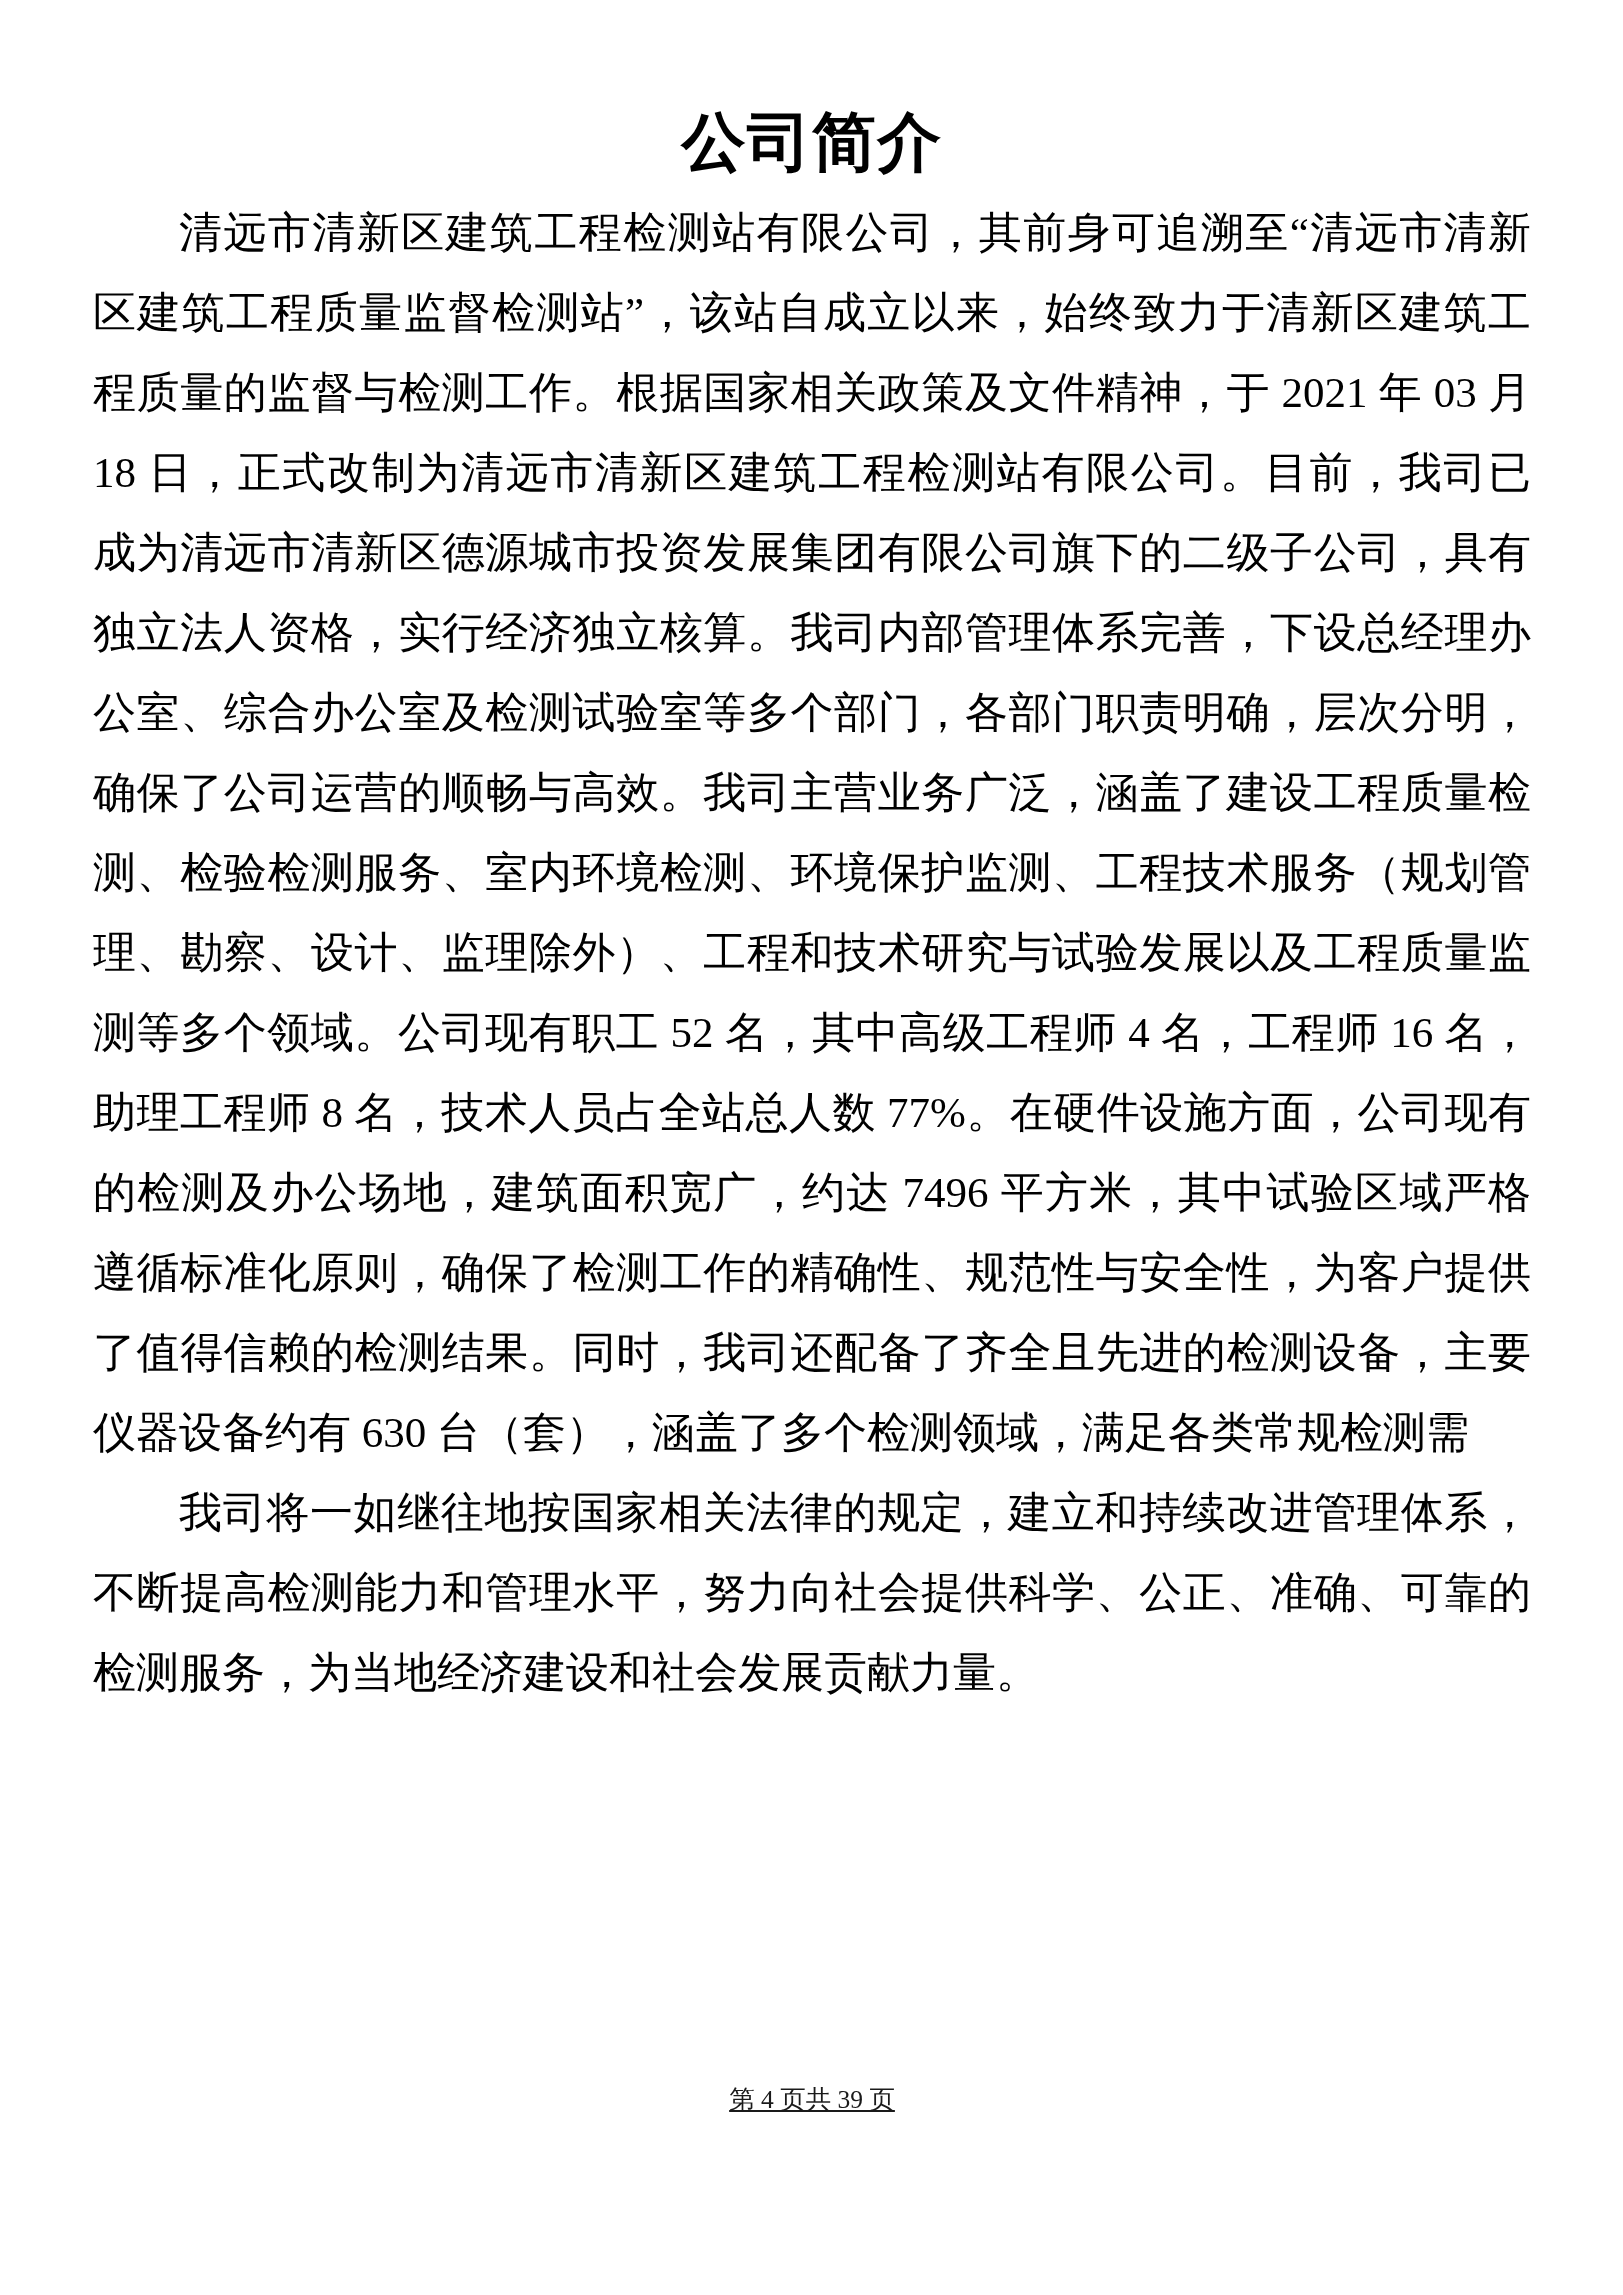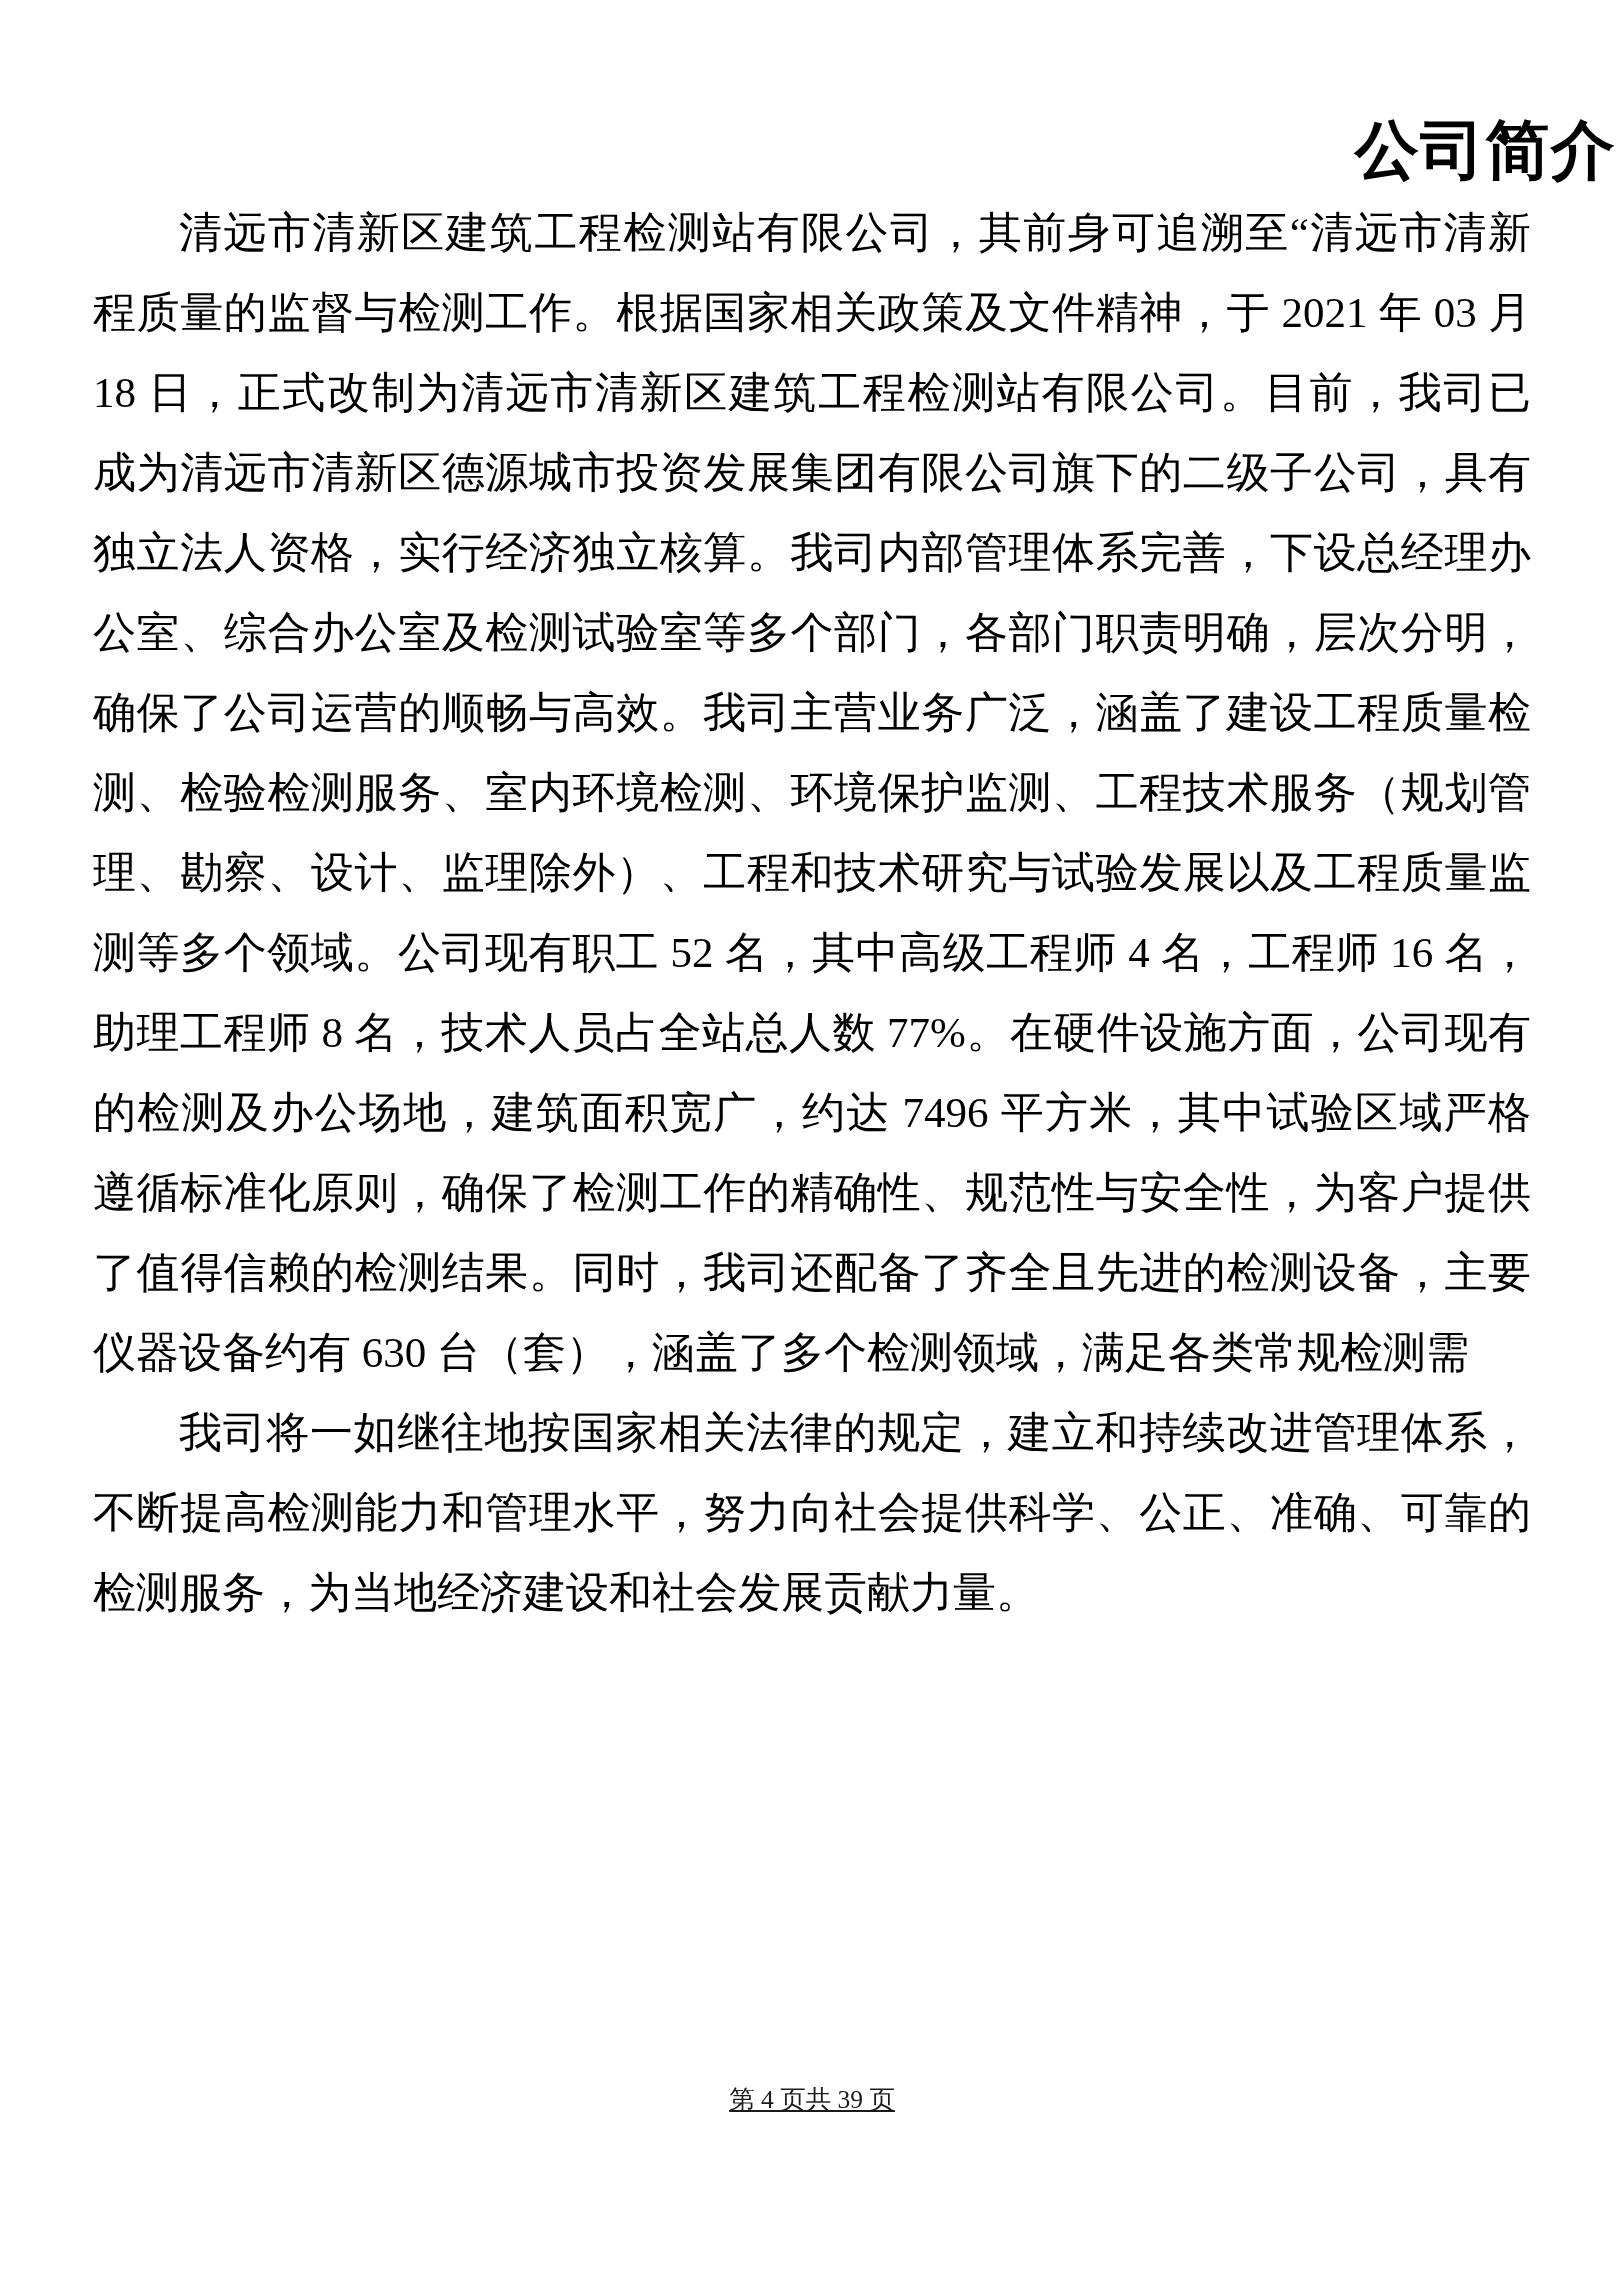--- a/index.html
+++ b/index.html
@@ -16,22 +16,22 @@
     font-family: "Liberation Serif", "DejaVu Serif", serif;
     overflow: hidden;
   }
   .title {
     position: absolute;
     top: 90px;
     left: 0;
     right: 0;
     height: 105px;
     line-height: 105px;
-    margin: 8px;
-    text-align: right;
+    margin: 0;
+    text-align: center;
     font-size: 64px;
     font-weight: 700;
     letter-spacing: 1.3px;
   }
   .body-text {
     position: absolute;
     top: 193px;
     left: 93px;
     width: 1438px;
   }
@@ -78,20 +78,21 @@
   }
 </style>
 </head>
 <body>
 
 <div class="page">
   <h1 class="title">公司简介</h1>
 
   <div class="body-text" id="body-container">
       <div class="line para-first">清远市清新区建筑工程检测站有限公司，其前身可追溯至“清远市清新</div>
+      <div class="line">区建筑工程质量监督检测站”，该站自成立以来，始终致力于清新区建筑工</div>
       <div class="line">程质量的监督与检测工作。根据国家相关政策及文件精神，于 2021 年 03 月</div>
       <div class="line">18 日，正式改制为清远市清新区建筑工程检测站有限公司。目前，我司已</div>
       <div class="line">成为清远市清新区德源城市投资发展集团有限公司旗下的二级子公司，具有</div>
       <div class="line">独立法人资格，实行经济独立核算。我司内部管理体系完善，下设总经理办</div>
       <div class="line">公室、综合办公室及检测试验室等多个部门，各部门职责明确，层次分明，</div>
       <div class="line">确保了公司运营的顺畅与高效。我司主营业务广泛，涵盖了建设工程质量检</div>
       <div class="line">测、检验检测服务、室内环境检测、环境保护监测、工程技术服务（规划管</div>
       <div class="line">理、勘察、设计、监理除外）、工程和技术研究与试验发展以及工程质量监</div>
       <div class="line">测等多个领域。公司现有职工 52 名，其中高级工程师 4 名，工程师 16 名，</div>
       <div class="line">助理工程师 8 名，技术人员占全站总人数 77%。在硬件设施方面，公司现有</div>

